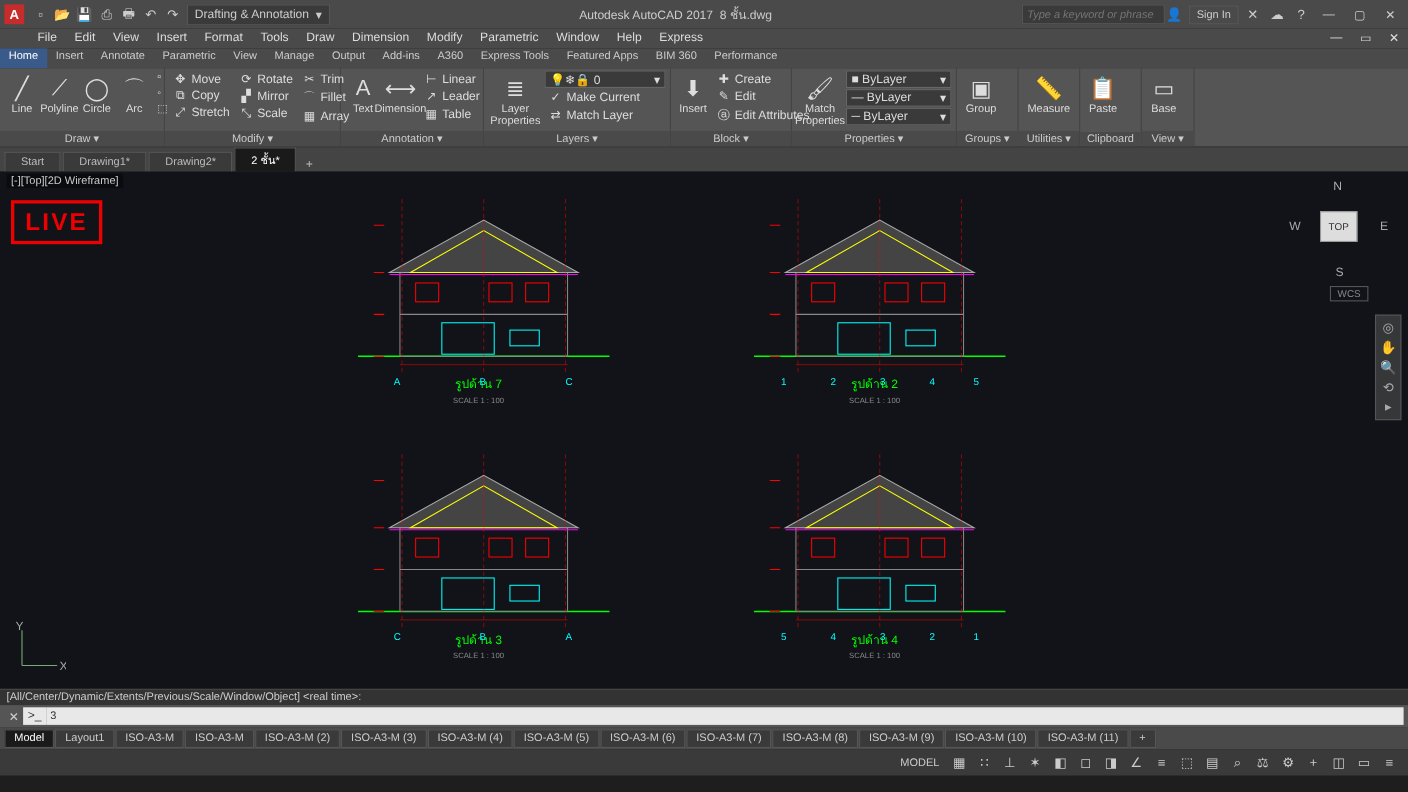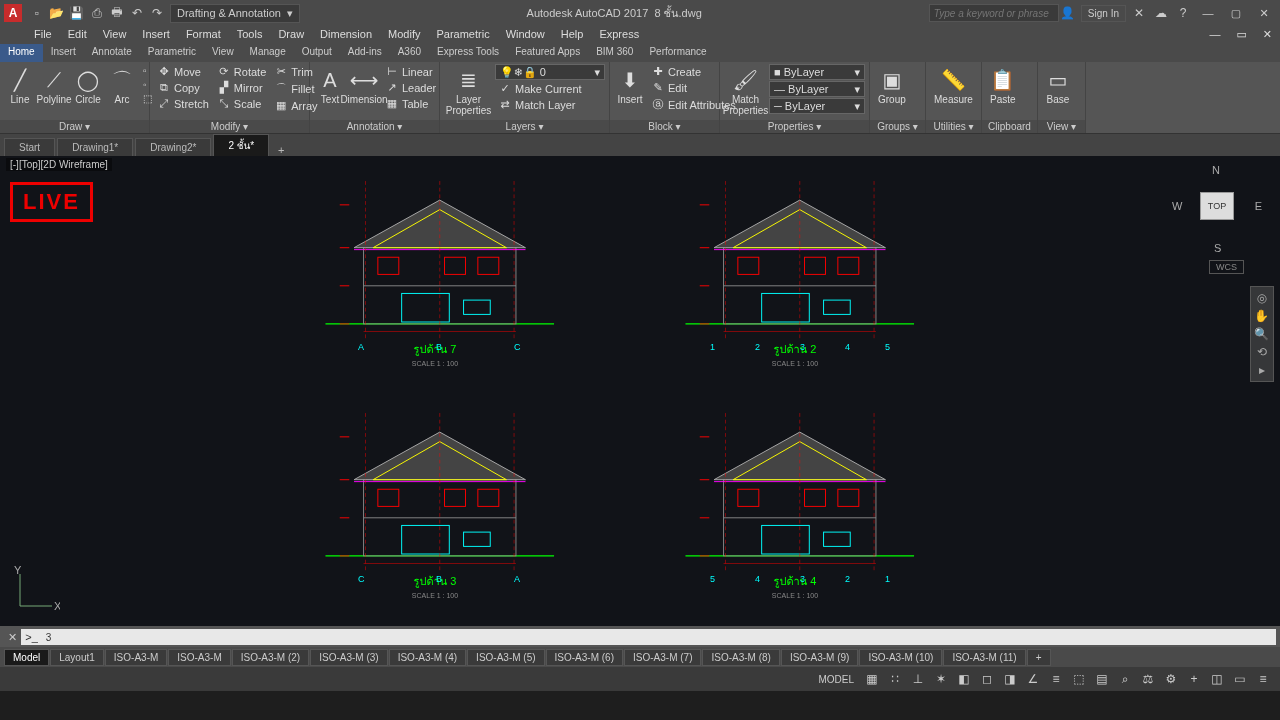--- a/index.html
+++ b/index.html
@@ -431,20 +431,21 @@
     <svg width="50" height="50">
         <line x1="10" y1="40" x2="10" y2="8" stroke="#7a7"></line>
         <line x1="10" y1="40" x2="42" y2="40" stroke="#7a7"></line>
         <text x="4" y="8" fill="#aaa" font-size="9">Y</text>
         <text x="44" y="44" fill="#aaa" font-size="9">X</text>
       </svg>
   </div>
 </div>
 
 <div class="cmd-area">
+  <div class="cmd-hist">[All/Center/Dynamic/Extents/Previous/Scale/Window/Object] &lt;real time&gt;:</div>
   <div class="cmd-input">
     <span style="color:#ccc;padding:0 4px">✕</span>
     <span style="color:#333;background:#e8e8e8;padding:0 4px;height:16px;line-height:16px">&gt;_</span>
     <input value="3" style="">
   </div>
 </div>
 
 <div class="layout-tabs" id="layout-tabs">
     <div class="layout-tab active">Model</div>
     <div class="layout-tab">Layout1</div>

